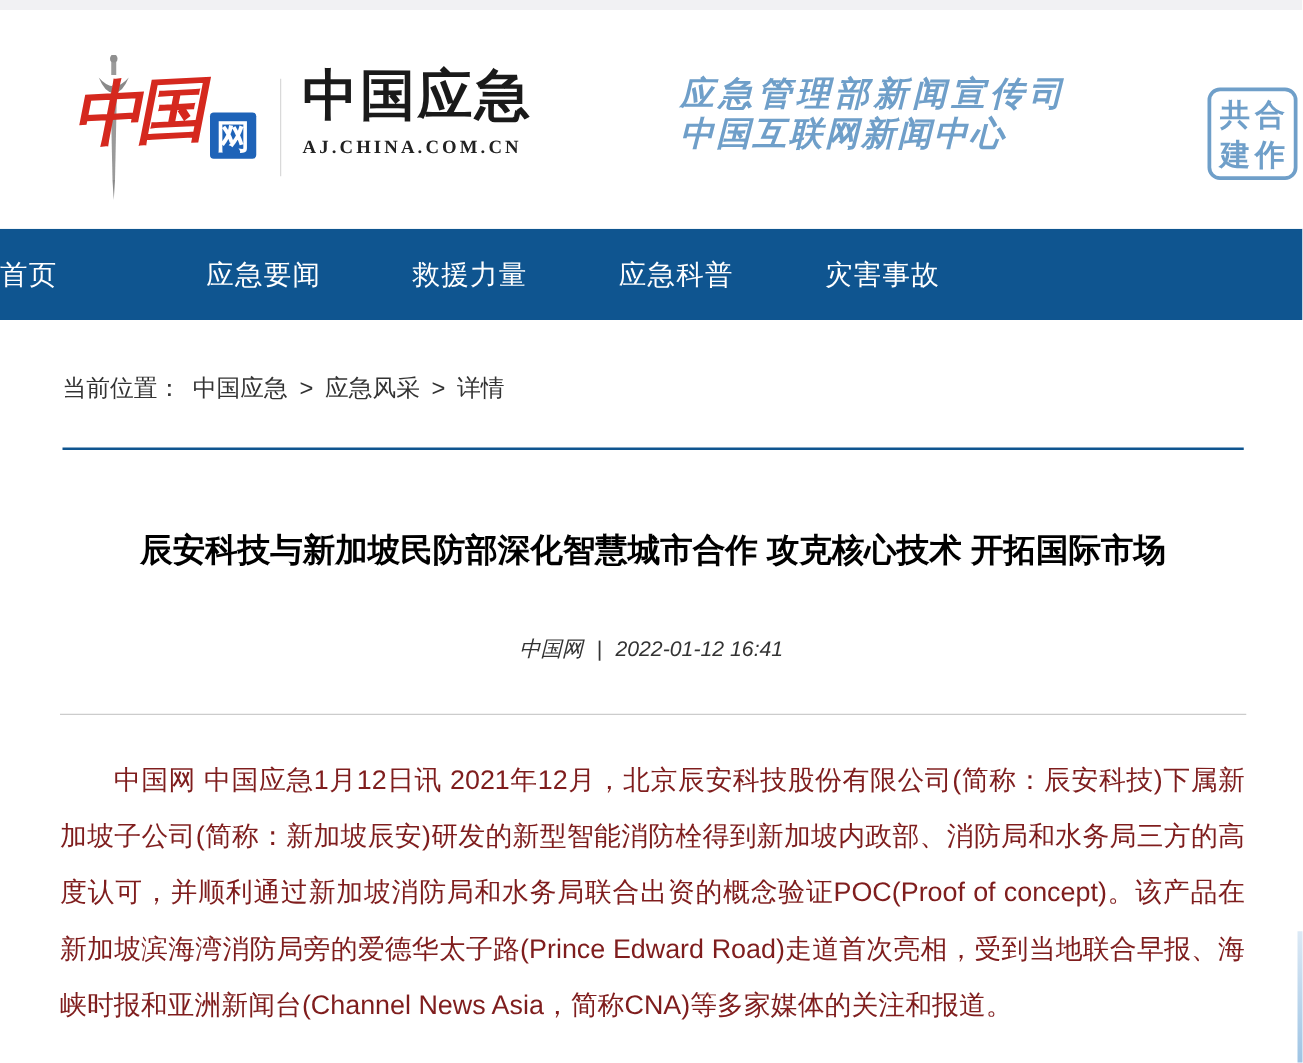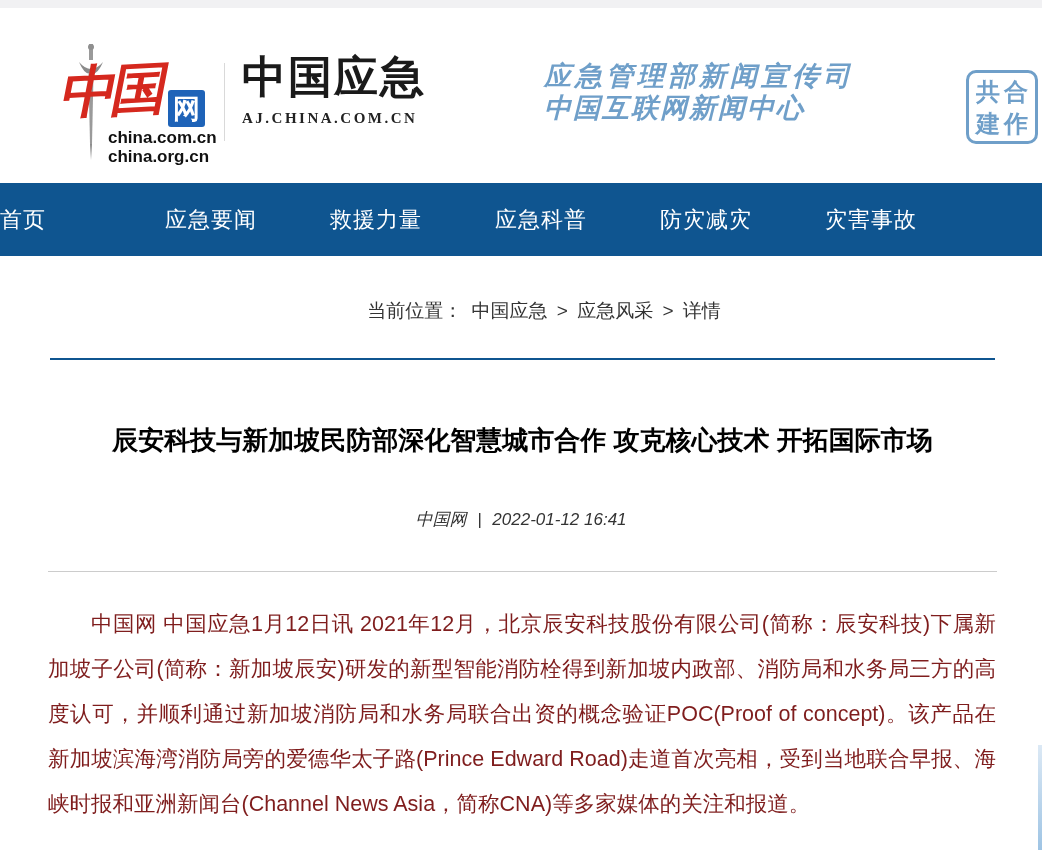--- a/index.html
+++ b/index.html
@@ -41,21 +41,21 @@
           border:3px solid #6f9fc9; border-radius:10px;
           display:grid; grid-template-columns:1fr 1fr; align-items:center; justify-items:center;
           padding:3px 5px; color:#6f9fc9; font-weight:bold; font-size:24px;
           font-family:"DejaVu Serif", serif; }
 
   
   .nav { height:73px; background:#0f5590; display:flex; align-items:center; }
   .nav-item { width:165px; color:#ffffff; font-size:22px; cursor:pointer; letter-spacing:1px; }
 
   
-  .breadcrumb { padding:42px 0 0 50px; font-size:19px; color:#333; height:66px;text-align:center; }
+  .breadcrumb { padding:42px 0 0 50px; font-size:19px; color:#333; height:66px; }
   .breadcrumb span { margin-right:4px; }
   .crumb-link { cursor:pointer; }
 
   .divider-blue { margin:36px 47px 0 50px; height:0; border-top:2px solid #0f5590; }
 
   
   .article-title { margin:64px 47px 0 50px; text-align:center; font-size:26px;
                    font-weight:bold; color:#000; line-height:32px; }
   .article-meta { margin-top:52px; text-align:center; font-size:17px; color:#333; height:20px;font-style:italic; }
   .article-meta span { margin:0 3px; }
@@ -77,24 +77,20 @@
   <div class="site-logo">
     <svg class="sword" width="26" height="118" viewBox="0 0 26 118">
       <rect x="11" y="0" width="4" height="16" fill="#9a9a9a"></rect>
       <circle cx="13" cy="3" r="3" fill="#8f8f8f"></circle>
       <path d="M1,18 Q13,32 25,18 Q20,30 14,30 L14,24 L12,24 L12,30 Q6,30 1,18 Z" fill="#8a8a8a"></path>
       <polygon points="10.5,30 15.5,30 14,100 12,100" fill="#9a9a9a"></polygon>
       <polygon points="12,100 14,100 13,116" fill="#8a8a8a"></polygon>
     </svg>
     <div class="logo-cn">中国</div>
     <div class="logo-net">网</div>
-    <div class="logo-domains">
-      <div>china.com.cn</div>
-      <div>china.org.cn</div>
-    </div>
   </div>
 
   <div class="logo-divider"></div>
 
   <div class="channel-logo">
     <div class="channel-title">中国应急</div>
     <div class="channel-sub">AJ.CHINA.COM.CN</div>
   </div>
 
   <div class="sponsor">
@@ -108,21 +104,20 @@
     <span>建</span>
     <span>作</span>
   </div>
 </div>
 
 <div class="nav">
   <div class="nav-item">首页</div>
   <div class="nav-item">应急要闻</div>
   <div class="nav-item">救援力量</div>
   <div class="nav-item">应急科普</div>
-  <div class="nav-item">防灾减灾</div>
   <div class="nav-item">灾害事故</div>
 </div>
 
 <div class="breadcrumb">
   <span>当前位置：</span>
   <span class="crumb-link">中国应急</span>
   <span>&gt;</span>
   <span class="crumb-link">应急风采</span>
   <span>&gt;</span>
   <span>详情</span>

